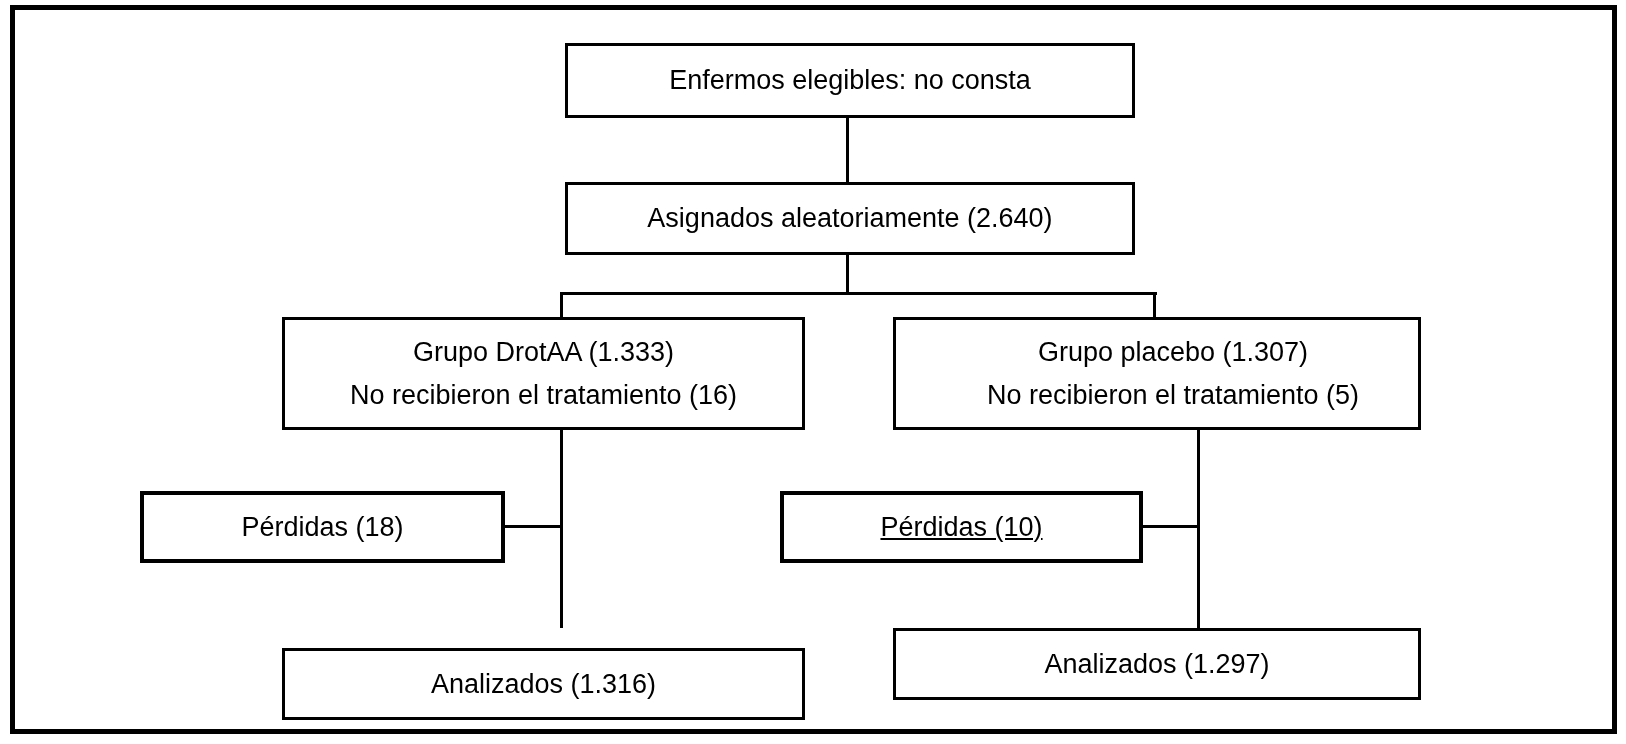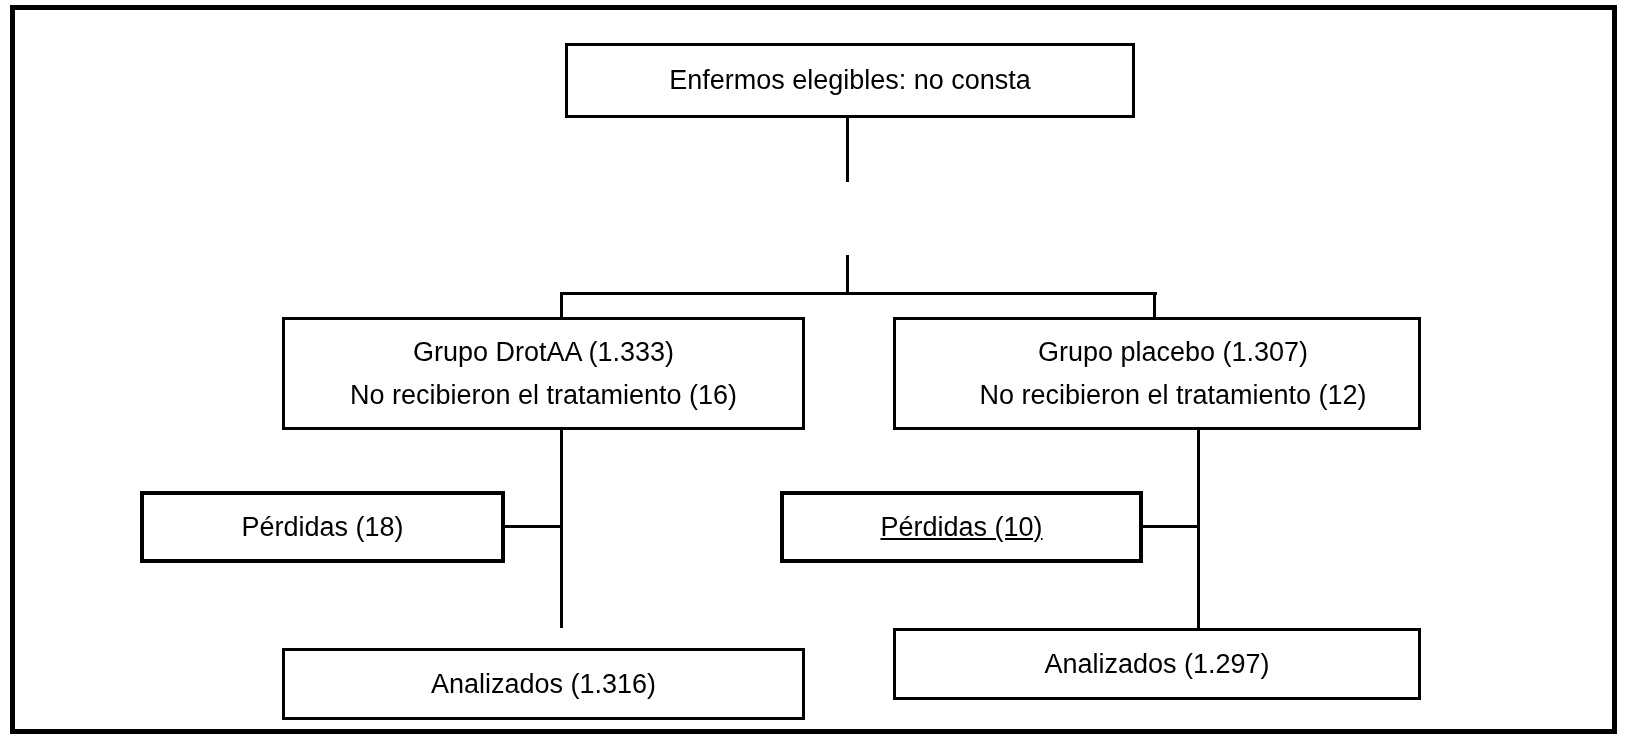--- a/index.html
+++ b/index.html
@@ -84,29 +84,32 @@
   <div class="connector c-stub-right"></div>
   <div class="connector c-col-left"></div>
   <div class="connector c-col-right"></div>
   <div class="connector c-loss-left"></div>
   <div class="connector c-loss-right"></div>
 
   <div class="node n-eligible">
     <span>Enfermos elegibles: no consta</span>
   </div>
 
+  <div class="node n-randomized">
+    <span>Asignados aleatoriamente (2.640)</span>
+  </div>
 
   <div class="node n-drotaa">
     <span>Grupo DrotAA (1.333)</span>
     <span>No recibieron el tratamiento (16)</span>
   </div>
 
   <div class="node n-placebo">
     <span>Grupo placebo (1.307)</span>
-    <span>No recibieron el tratamiento (12)</span>
+    <span>No recibieron el tratamiento (5)</span>
   </div>
 
   <div class="node thick n-losses-l">
     <span>Pérdidas (18)</span>
   </div>
 
   <div class="node thick n-losses-r">
     <span>Pérdidas (10)</span>
   </div>
 

